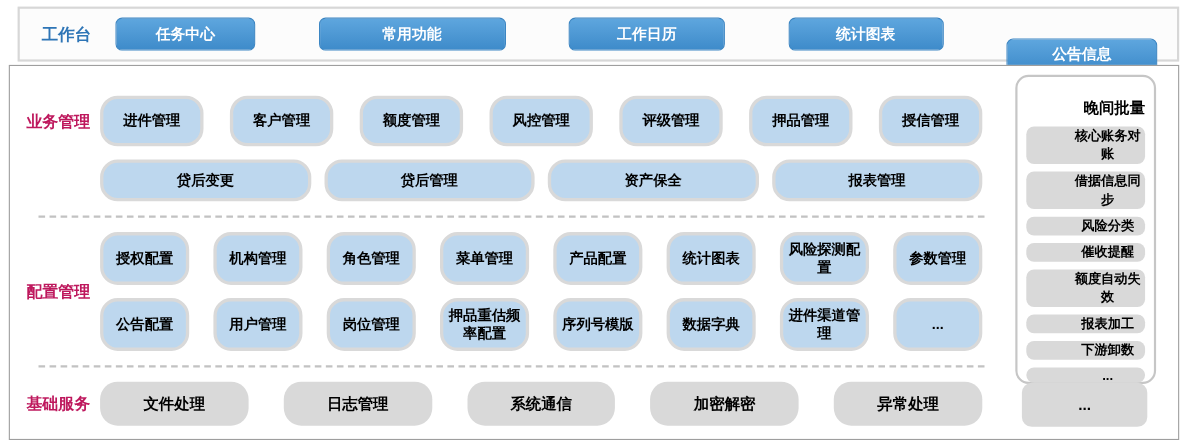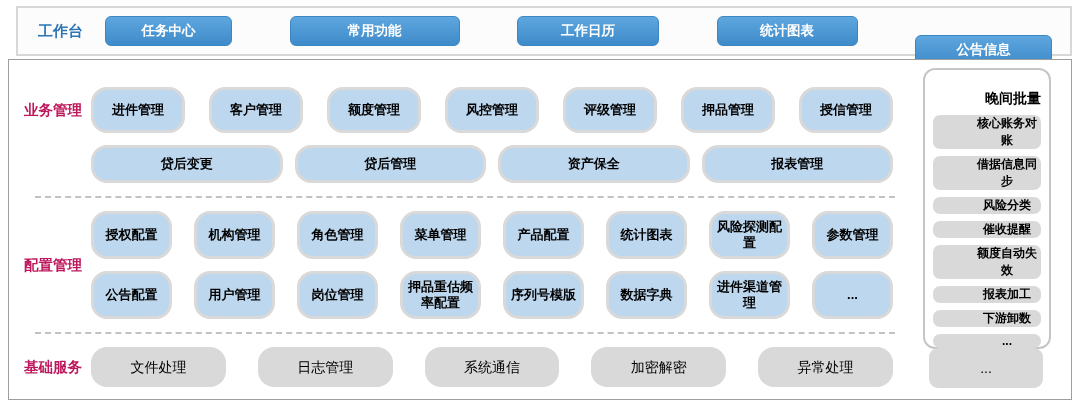--- a/index.html
+++ b/index.html
@@ -33,21 +33,21 @@
   .row{display:flex;}
   .row > div{flex:1;border-radius:16px;}
   .row-b1{height:46px;gap:24px;}
   .row-b2{height:38px;gap:12px;}
   .row-c{height:48px;gap:22px;}
   .row-base{height:40px;gap:32px;}
 
   .card-blue{background:#bdd7ee;border:3px solid #d9d9d9;border-radius:10px;font-weight:bold;
              font-size:13px;color:#000;display:flex;align-items:center;justify-content:center;
              text-align:center;line-height:1.2;padding:1px 3px;box-sizing:border-box;}
-  .card-gray{background:#d9d9d9;border-radius:9px;font-weight:normal;font-size:14px;color:#000;
+  .card-gray{background:#d9d9d9;border-radius:9px;font-weight:bold;font-size:14px;color:#000;
              display:flex;align-items:center;justify-content:center;text-align:left;
              line-height:1.2;box-sizing:border-box;}
 
   .divider{border-top:2px dashed #c2c2c2;margin:13px 6px 13px 20px;height:0;}
 
   
   .night{position:absolute;top:8px;right:20px;width:128px;bottom:50px;border:2.5px solid #c6c6c6;
          border-radius:12px;background:#fff;box-sizing:border-box;padding:6px 8px 8px;
          display:flex;flex-direction:column;}
   .night-title{text-align:right;font-weight:bold;font-size:14px;color:#000;padding:3px 0 7px;margin-top:11px;}

